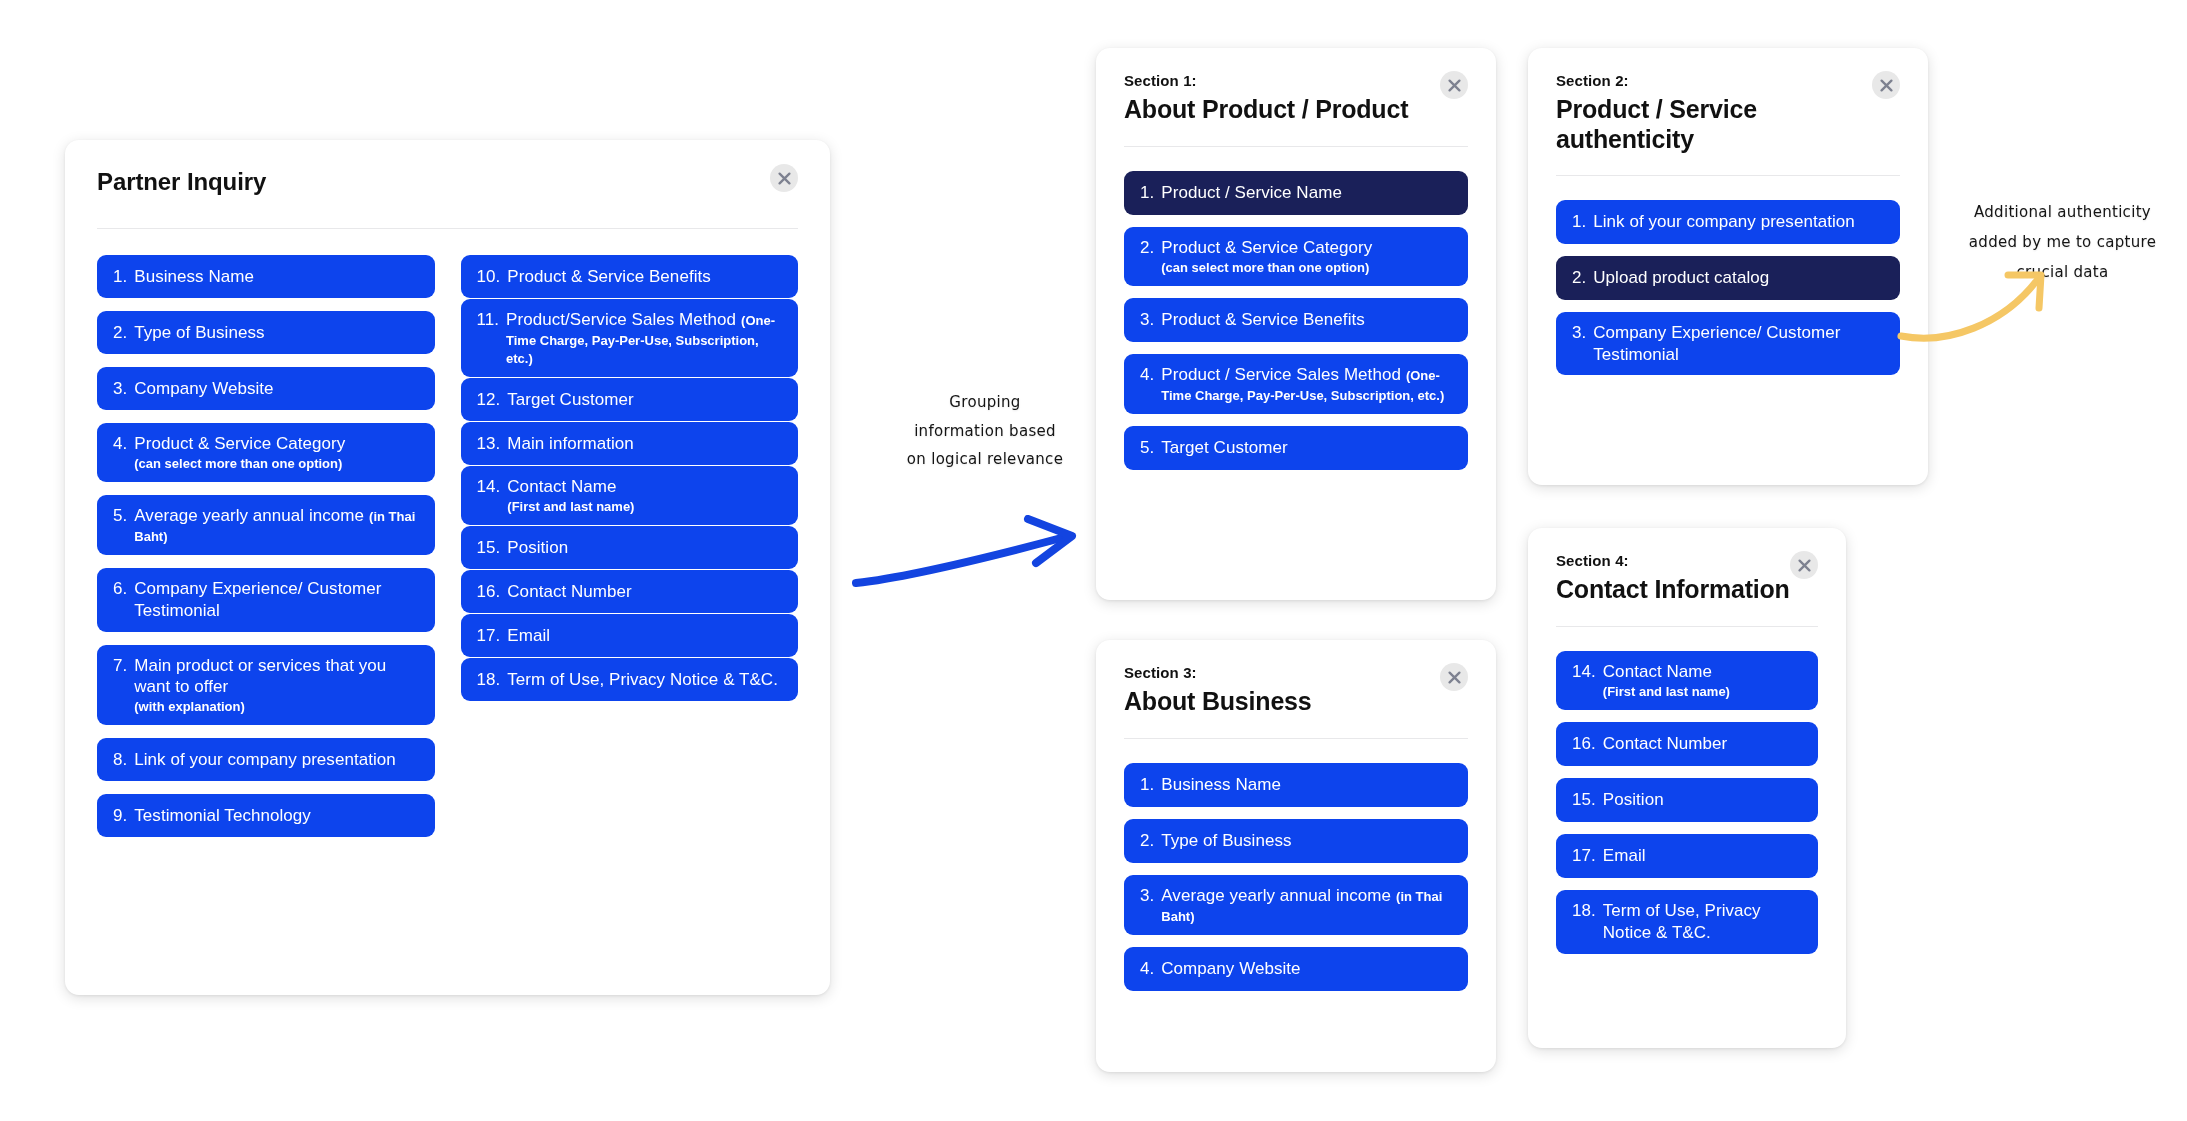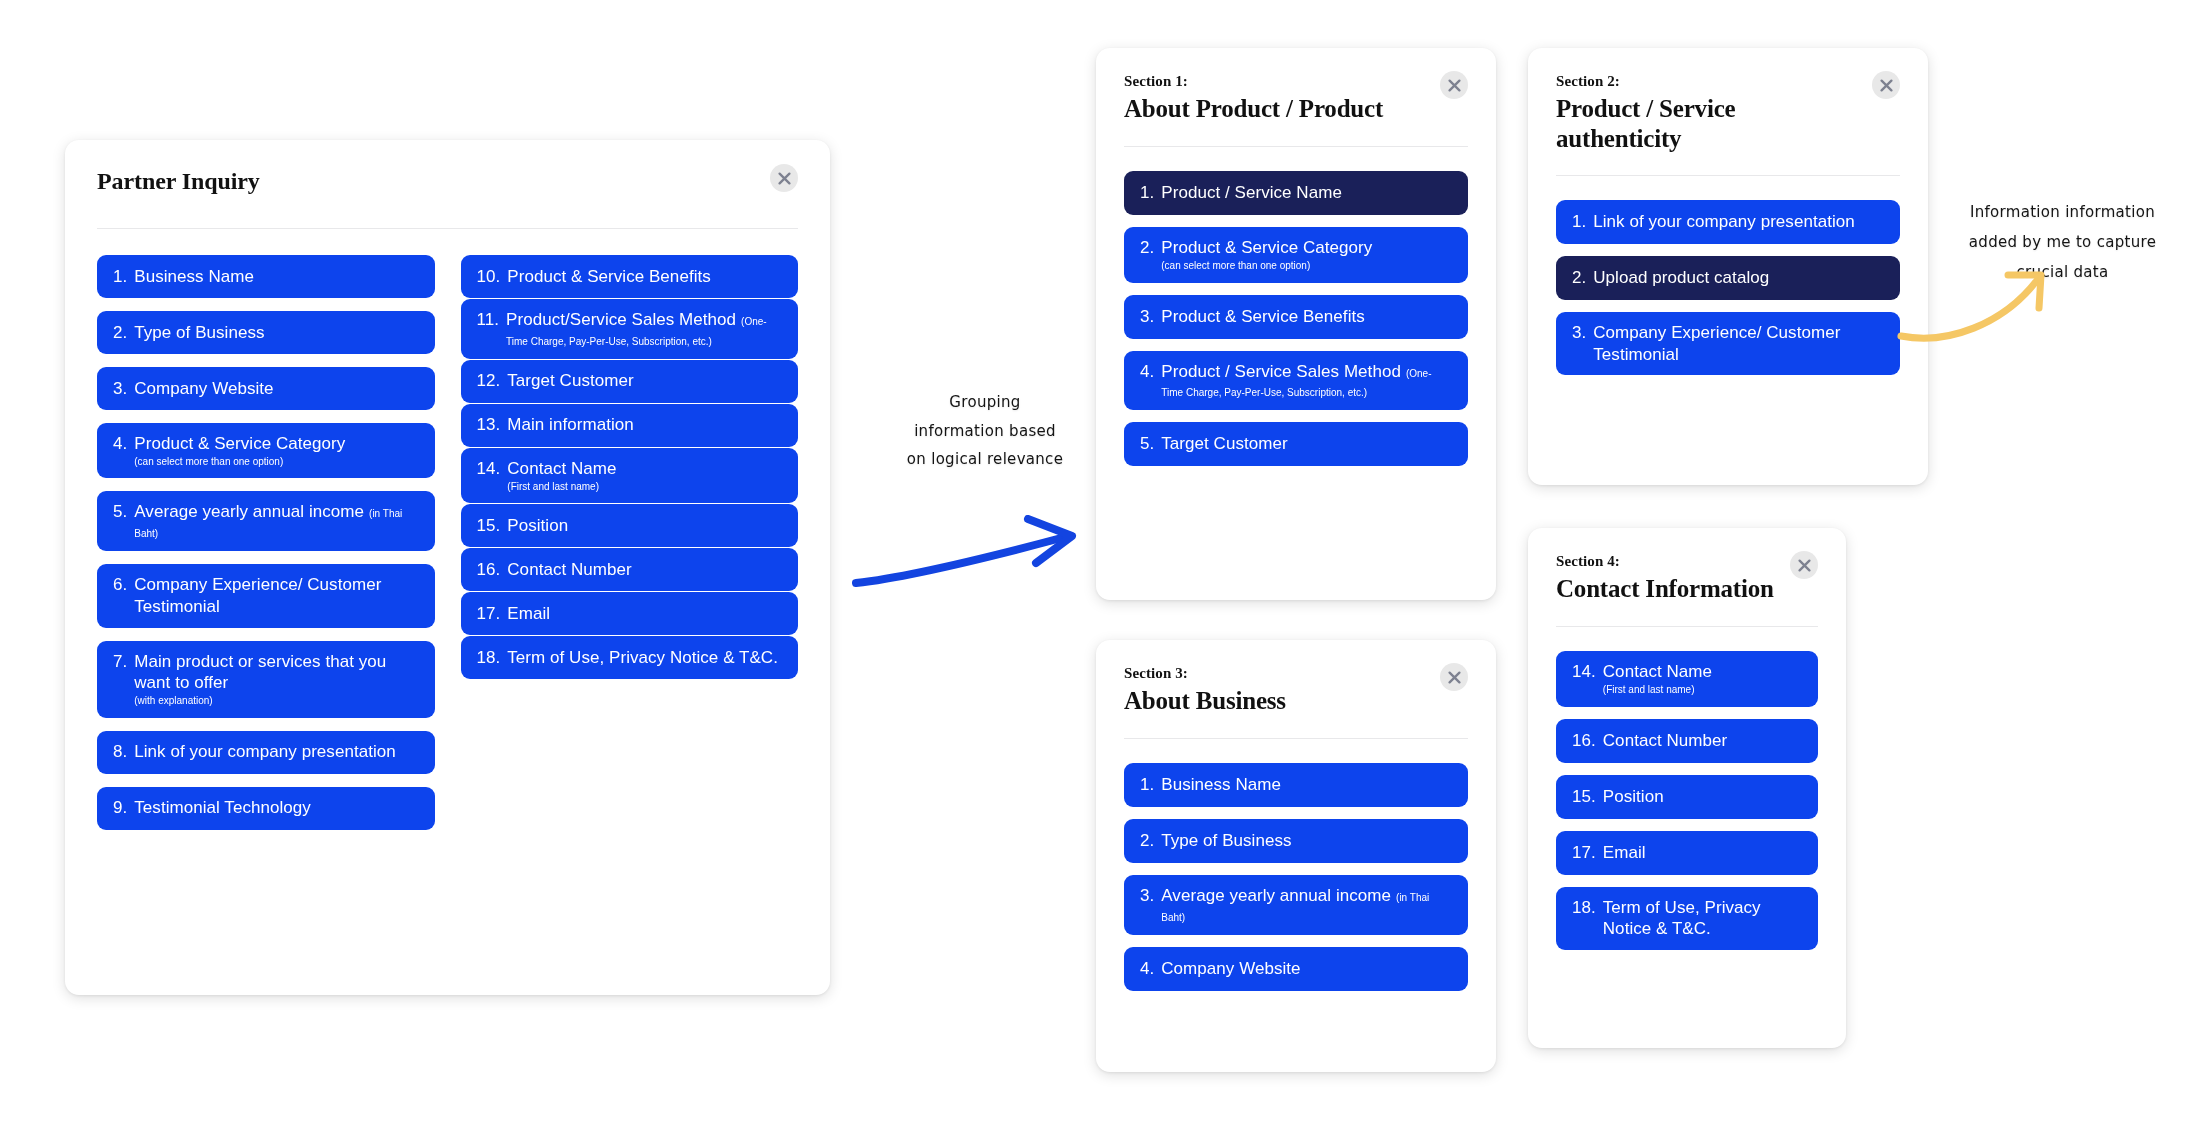--- a/index.html
+++ b/index.html
@@ -20,21 +20,20 @@
   .card {
     position: absolute;
     background: #ffffff;
     border-radius: 14px;
     box-shadow: 0 3px 14px rgba(0,0,0,0.13), 0 1px 3px rgba(0,0,0,0.07);
     box-sizing: border-box;
   }
 
   .card-head {
     position: relative;
-    font-family: Liberation Serif, serif;
   }
   .section-eyebrow {
     font-size: 15px;
     font-weight: bold;
     color: #111111;
     letter-spacing: .1px;
     line-height: 1.25;
   }
   .card-title {
     font-size: 25px;
@@ -85,23 +84,23 @@
     display: block;
     width: 100%;
   }
   .pill-text {
     font-size: 17px;
     line-height: 1.28;
     font-weight: 400;
     letter-spacing: .05px;
   }
   .pill-note {
-    font-size: 10px;
+    font-size: 13px;
     line-height: 1.25;
-    font-weight: 400;
+    font-weight: 700;
   }
   .pill-body {
     display: flex;
     gap: 7px;
     align-items: flex-start;
   }
   .pill-body .num { flex: 0 0 auto; }
   .pill-body .lbl { flex: 1 1 auto; }
 
   
@@ -328,21 +327,21 @@
       <div class="pill" style="min-height: 44px; padding: 10px 16px;">
         <div class="pill-body pill-inner">
           <span class="num pill-text">3.</span>
           <span class="lbl"><span class="pill-text">Company Experience/ Customer Testimonial</span></span>
         </div>
       </div>
     </div>
 </div>
 
 <div class="annot" style="left:1945px; top:197px; width:235px; line-height:2.0;">
-  <div>Information information</div>
+  <div>Additional authenticity</div>
   <div>added by me to capture</div>
   <div>crucial data</div>
 </div>
 <svg class="arrow-svg" style="left:1895px; top:255px;" width="180" height="110" viewBox="0 0 180 110">
   <path d="M6,81 C52,90 108,70 143,24" stroke="#f5c765" stroke-width="7" fill="none" stroke-linecap="round"></path>
   <path d="M113,20 L146,20 L144,53" stroke="#f5c765" stroke-width="7" fill="none" stroke-linecap="round" stroke-linejoin="round"></path>
 </svg>
 
 <div class="card" id="section-3" style="left:1096px; top:640px; width:400px; height:432px; padding:24px 28px;">
   <div class="card-head">

